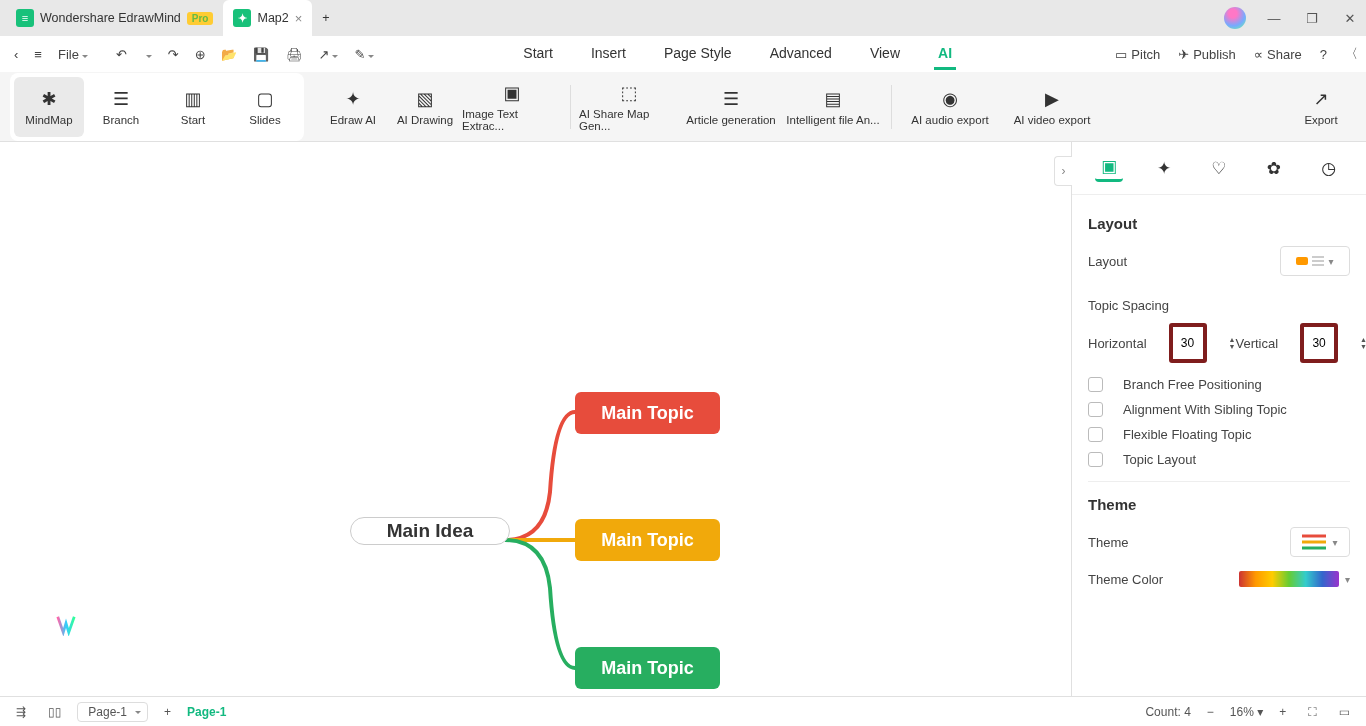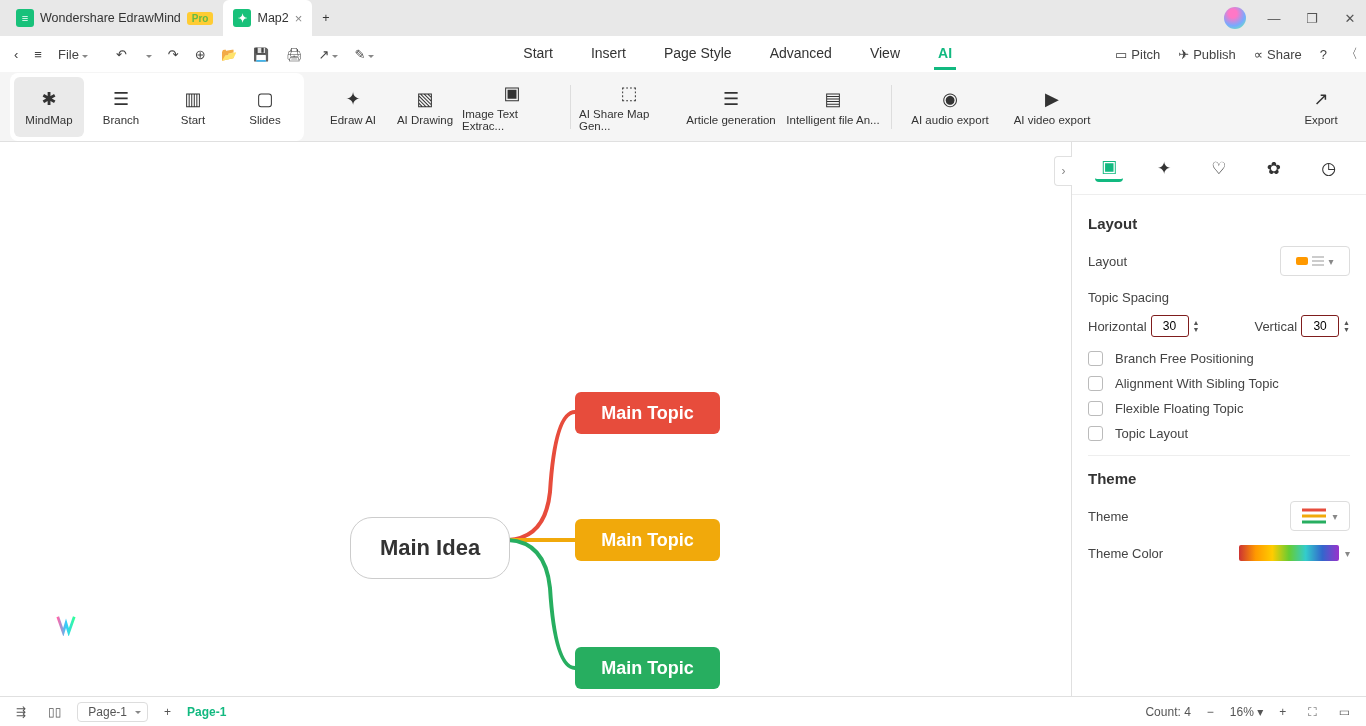--- a/index.html
+++ b/index.html
@@ -32,38 +32,38 @@
 .canvas-area { position:relative; height:calc(100% - 36px - 36px - 70px - 30px); background:#fff; overflow:hidden; }
 .rightpanel { position:absolute; top:0; right:0; width:295px; bottom:0; background:#fff; border-left:1px solid #e0e0e0; display:flex; flex-direction:column; }
 .collapse-btn { position:absolute; top:14px; left:-18px; width:18px; height:30px; background:#fff; border:1px solid #e0e0e0; border-right:none; border-radius:4px 0 0 4px; display:flex; align-items:center; justify-content:center; color:#888; cursor:pointer; font-size:12px; }
 .paneltabs { display:flex; justify-content:space-around; padding:12px 10px; border-bottom:1px solid #eee; }
 .ptab { width:28px; height:28px; display:flex; align-items:center; justify-content:center; cursor:pointer; border-radius:4px; font-size:17px; }
 .ptab.active { color:#12b980; border-bottom:3px solid #12b980; }
 .panel-body { padding:14px 16px; overflow:auto; }
 .sect-title { font-size:15px; font-weight:700; margin:6px 0 14px; }
 .row { display:flex; align-items:center; justify-content:space-between; margin-bottom:14px; font-size:13px; color:#444; }
 .layout-picker { width:70px; height:30px; border:1px solid #ddd; border-radius:4px; display:flex; align-items:center; justify-content:center; gap:4px; }
-.spin { display:flex; align-items:center; gap:4px; }
-.spin input { width:38px; height:22px; border:1px solid #7f1d1d; border-radius:3px; text-align:center; font-size:12px; }
+.spin { display:flex; align-items:center; gap:22px; }
+.spin input { width:38px; height:40px; border:4px solid #7f1d1d; border-radius:3px; text-align:center; font-size:12px; }
 .spinbtns { display:flex; flex-direction:column; font-size:7px; color:#555; line-height:7px; }
-.chk { display:flex; align-items:center; gap:12px; margin:10px 0; font-size:13px; color:#444; }
+.chk { display:flex; align-items:center; gap:20px; margin:10px 0; font-size:13px; color:#444; }
 .chkbox { width:15px; height:15px; border:1px solid #bbb; border-radius:3px; }
 .divider { height:1px; background:#eee; margin:14px 0; }
 .swatch { width:20px; height:20px; border:1px solid #ccc; border-radius:3px; cursor:pointer; display:inline-block; }
 .swatch-row { display:flex; gap:6px; }
 .rainbow { width:100px; height:16px; background:linear-gradient(to right,#c33,#f90,#fc0,#6c3,#3cc,#36c,#93c); border-radius:2px; }
 .theme-pick { width:60px; height:30px; border:1px solid #ddd; border-radius:4px; display:flex; align-items:center; justify-content:center; }
 .statusbar { height:30px; border-top:1px solid #e0e0e0; display:flex; align-items:center; padding:0 10px; gap:10px; font-size:12px; color:#555; }
 .sb-btn { padding:2px 6px; cursor:pointer; }
 .page-lbl { border:1px solid #ddd; padding:2px 20px 2px 10px; border-radius:4px; position:relative; }
 .page-lbl::after { content:""; position:absolute; right:6px; top:8px; border:3px solid transparent; border-top-color:#888; }
 .active-page { color:#12b980; font-weight:600; }
 .status-right { margin-left:auto; display:flex; align-items:center; gap:10px; }
 .mindmap { position:absolute; left:350px; top:230px; }
-.main-node { position:absolute; left:0; top:145px; width:160px; height:62px; border:1px solid #ccc; border-radius:22px; background:#fff; display:flex; align-items:center; justify-content:center; font-size:22px; font-weight:700; color:#333; }
+.main-node { position:absolute; left:0; top:145px; width:160px; height:28px; border:1px solid #ccc; border-radius:22px; background:#fff; display:flex; align-items:center; justify-content:center; font-size:19px; font-weight:700; color:#333; }
 .topic { position:absolute; left:225px; width:145px; height:42px; border-radius:6px; color:#fff; font-size:18px; font-weight:700; display:flex; align-items:center; justify-content:center; }
 .watermark { position:absolute; left:55px; bottom:60px; width:22px; height:22px; }
 </style>
 </head>
 <body>
 
 <div class="titlebar">
   <div class="tab">
     <span class="logo">≡</span>
     <span>Wondershare EdrawMind</span>
@@ -231,21 +231,21 @@
         <div class="layout-picker">
           <span style="width:12px;height:8px;background:#f90;border-radius:2px;"></span>
           <span style="display:flex;flex-direction:column;gap:2px;">
               <span style="width:12px;height:2px;background:#ccc;"></span>
               <span style="width:12px;height:2px;background:#ccc;"></span>
               <span style="width:12px;height:2px;background:#ccc;"></span>
             </span>
           <span style="color:#888;font-size:10px">▾</span>
         </div>
       </div>
-      <div style="font-size:13px;color:#444;margin:14px 0 10px">Topic Spacing</div>
+      <div style="font-size:13px;color:#444;margin:22px 0 10px">Topic Spacing</div>
       <div class="row">
         <div class="spin">
             <span>Horizontal</span>
           <input value="30" style="">
           <span class="spinbtns">▲<br>▼</span>
         </div>
         <div class="spin">
             <span>Vertical</span>
           <input value="30" style="">
           <span class="spinbtns">▲<br>▼</span>

